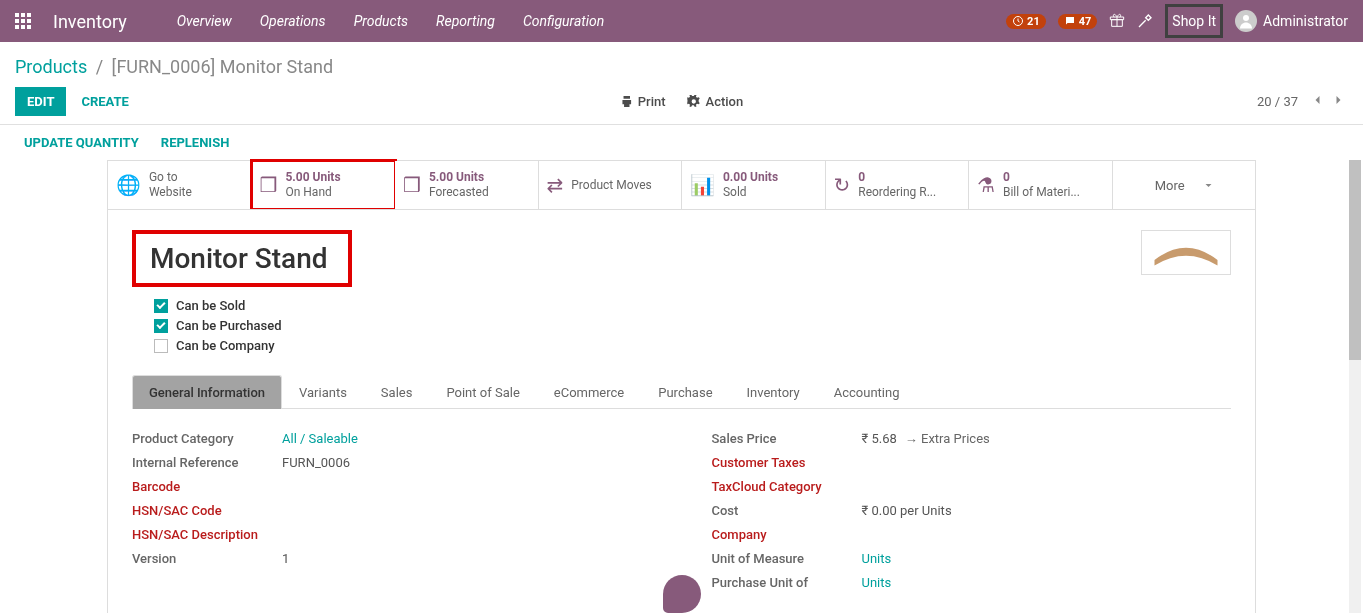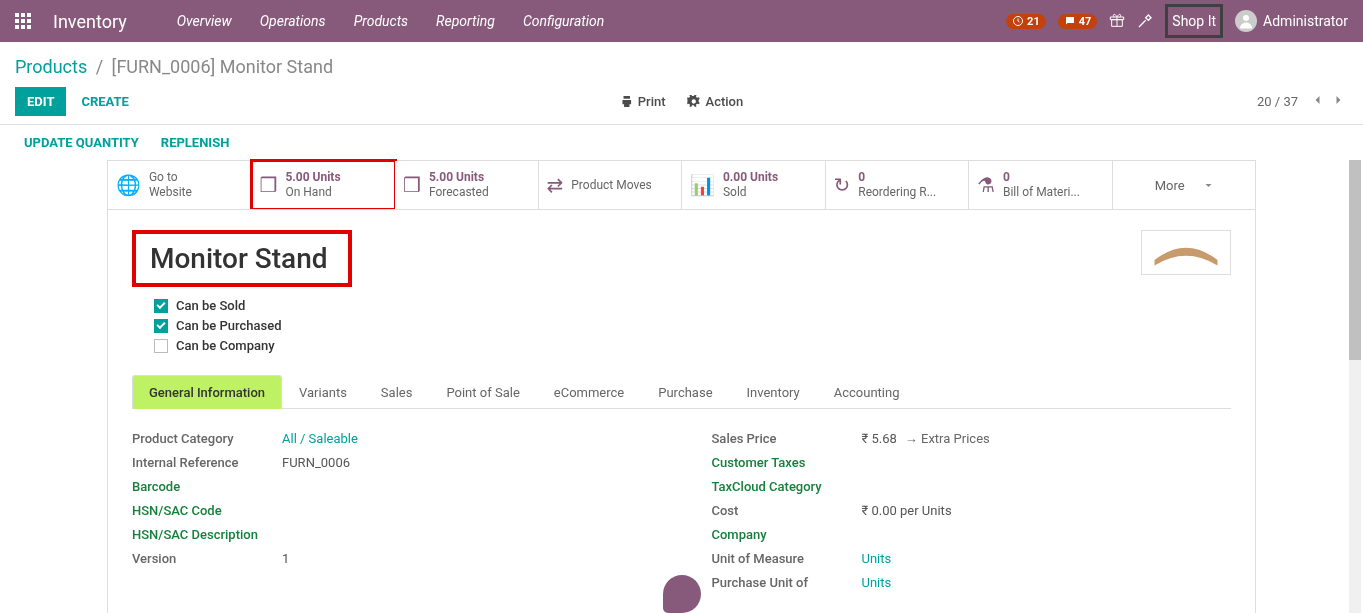--- a/index.html
+++ b/index.html
@@ -51,29 +51,29 @@
 .title-box h1 { font-size:28px; font-weight:500; color:#333; }
 .product-img { position:absolute; right:24px; top:20px; width:90px; height:45px; border:1px solid #ddd; display:flex; align-items:center; justify-content:center; background:#fff; }
 .product-img svg { width:70px; height:28px; }
 .checks { margin:2px 0 22px 22px; }
 .check-row { display:flex; align-items:center; gap:8px; margin:5px 0; font-size:13px; font-weight:500; color:#333; }
 .chk { width:14px; height:14px; border:1px solid #bbb; display:inline-flex; align-items:center; justify-content:center; }
 .chk.on { background:#00A09D; border-color:#00A09D; }
 .chk.on::after { content:""; width:6px; height:3px; border-left:2px solid #fff; border-bottom:2px solid #fff; transform:rotate(-45deg); margin-top:-2px; }
 .tabs { display:flex; border-bottom:1px solid #ddd; }
 .tab { padding:9px 16px; border:1px solid transparent; border-bottom:none; color:#666; cursor:pointer; font-size:13px; margin-bottom:-1px; }
-.tab.active { border-color:#ddd; background:#bef264; color:#333; font-weight:500; border-radius:3px 3px 0 0; }
+.tab.active { border-color:#ddd; background:#a3a3a3; color:#333; font-weight:500; border-radius:3px 3px 0 0; }
 .form-cols { display:flex; gap:60px; margin-top:22px; }
 .col { flex:1; }
 .field { display:flex; margin-bottom:9px; font-size:13px; }
 .field label { width:150px; color:#666; font-weight:500; }
 .field .val { color:#555; }
 .field .val.link { color:#00A09D; cursor:pointer; }
 .field .val .extra { color:#666; margin-left:8px; cursor:pointer; }
-.field.muted label { color:#15803d; }
+.field.muted label { color:#b91c1c; }
 .chat-bubble { position:absolute; bottom:0; left:50%; transform:translateX(-50%); width:38px; height:38px; background:#875A7B; border-radius:50% 50% 50% 5px; transform-origin:center; }
 </style>
 </head>
 <body>
 
 <div class="navbar">
   <div class="apps-icon">
       <span></span>
       <span></span>
       <span></span>

